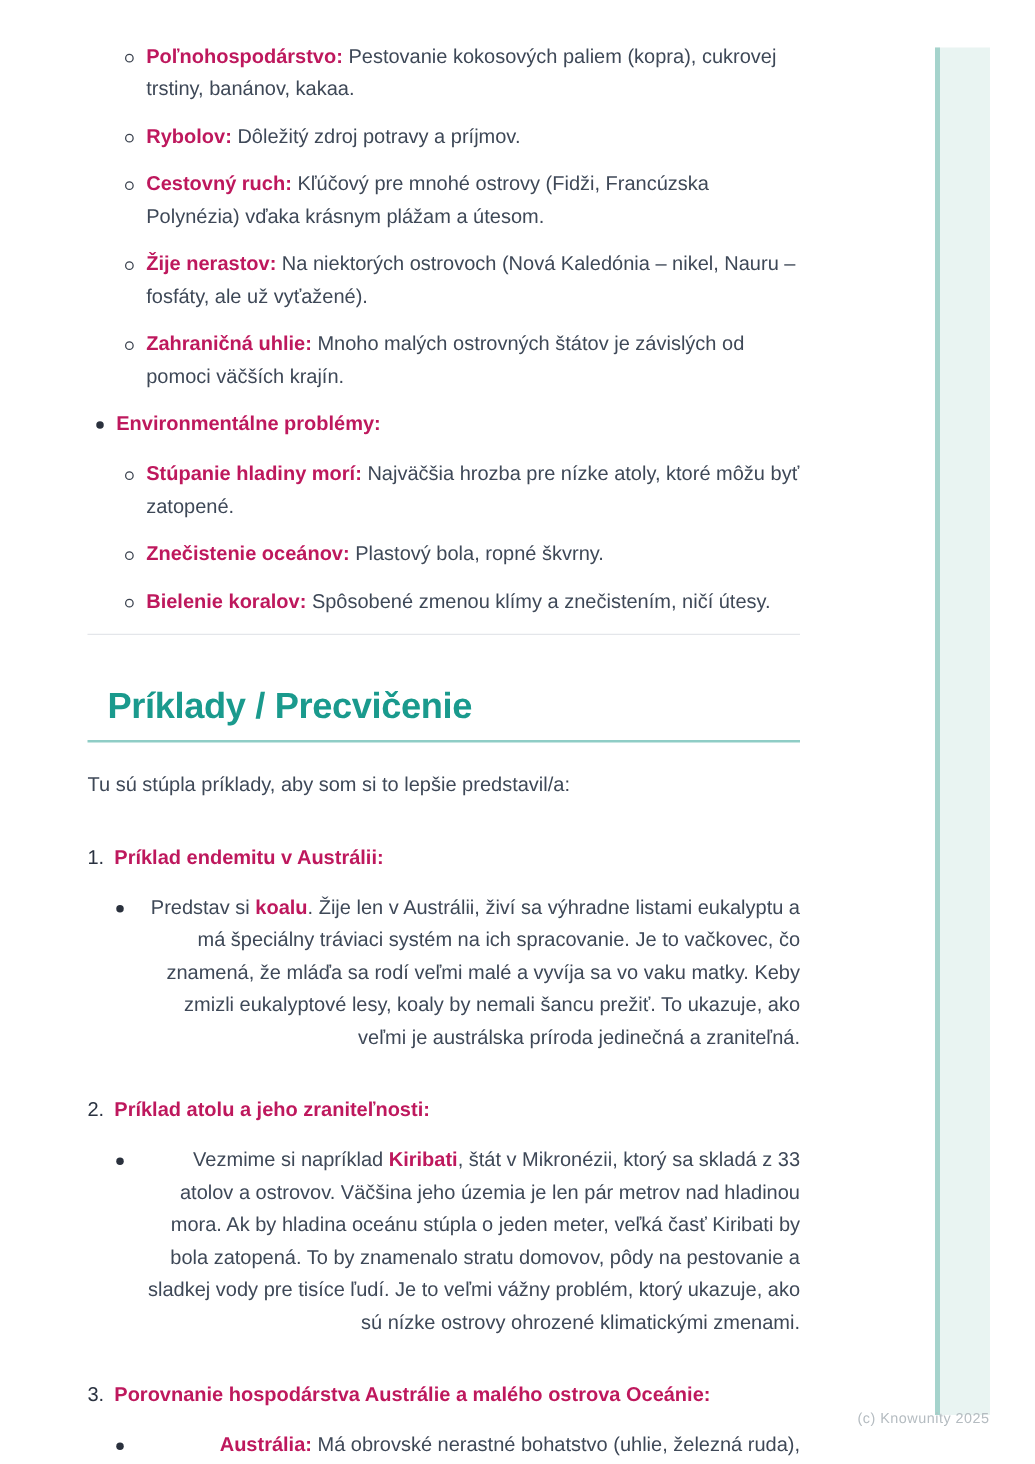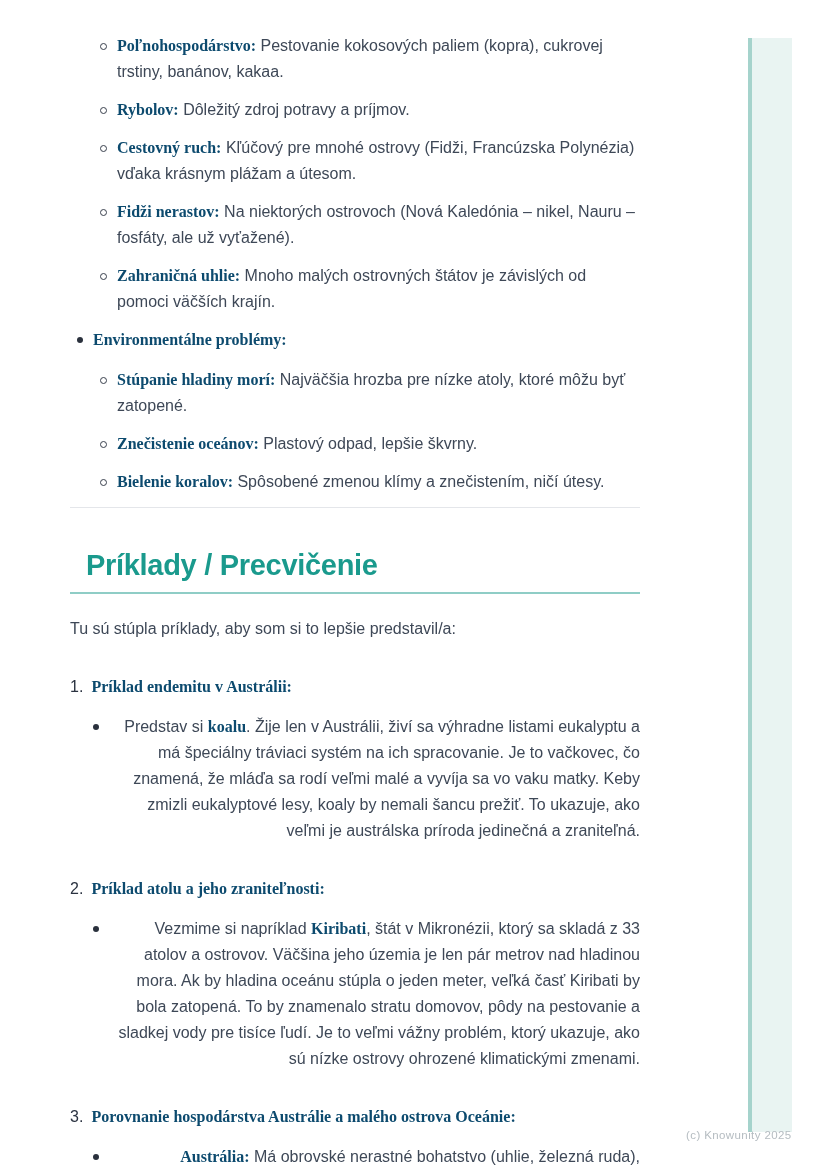--- a/index.html
+++ b/index.html
@@ -35,21 +35,21 @@
   }
 
   
   .content {
     position: absolute;
     left: 70px; top: 33px;
     width: 570px;
     font-size: 16px;
     line-height: 26px;
   }
-  .content strong { color: #0c4a6e; font-weight: 700; font-family: Liberation Serif, serif; }
+  .content strong { color: #be185d; font-weight: 700; }
 
   ul, ol { list-style: none; margin: 0; padding: 0; }
 
   
   .sub-item {
     position: relative;
     padding-left: 47px;
     margin-bottom: 12px;
   }
   .circle-bullet {
@@ -131,21 +131,21 @@
       </li>
 
       <li class="sub-item">
         <span class="circle-bullet"></span>
         <strong>Cestovný ruch:</strong>
         <span>Kľúčový pre mnohé ostrovy (Fidži, Francúzska Polynézia) vďaka krásnym plážam a útesom.</span>
       </li>
 
       <li class="sub-item">
         <span class="circle-bullet"></span>
-        <strong>Fidži nerastov:</strong>
+        <strong>Žije nerastov:</strong>
         <span>Na niektorých ostrovoch (Nová Kaledónia – nikel, Nauru – fosfáty, ale už vyťažené).</span>
       </li>
 
       <li class="sub-item">
         <span class="circle-bullet"></span>
         <strong>Zahraničná uhlie:</strong>
         <span>Mnoho malých ostrovných štátov je závislých od pomoci väčších krajín.</span>
       </li>
     </ul>
 
@@ -158,21 +158,21 @@
 
       <li class="sub-item">
         <span class="circle-bullet"></span>
         <strong>Stúpanie hladiny morí:</strong>
         <span>Najväčšia hrozba pre nízke atoly, ktoré môžu byť zatopené.</span>
       </li>
 
       <li class="sub-item">
         <span class="circle-bullet"></span>
         <strong>Znečistenie oceánov:</strong>
-        <span>Plastový odpad, lepšie škvrny.</span>
+        <span>Plastový bola, ropné škvrny.</span>
       </li>
 
       <li class="sub-item">
         <span class="circle-bullet"></span>
         <strong>Bielenie koralov:</strong>
         <span>Spôsobené zmenou klímy a znečistením, ničí útesy.</span>
       </li>
     </ul>
 
   <hr class="divider">

